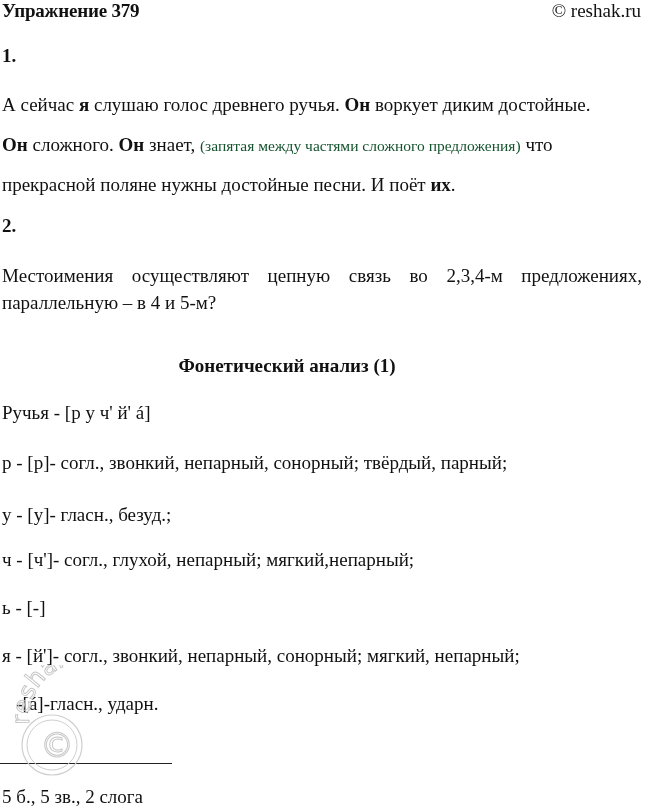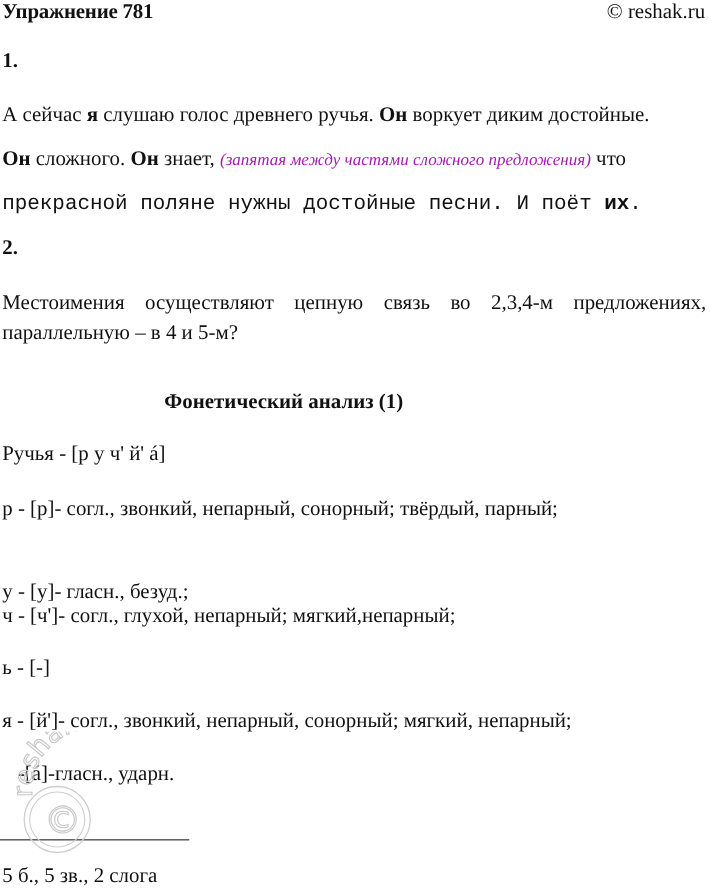--- a/index.html
+++ b/index.html
@@ -41,37 +41,37 @@
       left: 2px;
       white-space: nowrap;
       line-height: 22px;
     }
     .num {
       font-weight: bold;
       font-size: 19px;
     }
     b { font-weight: bold; }
     .note {
-      color: #a21caf;
-      font-style: italic;
+      color: #14532d;
       font-size: 15.5px;
     }
     .justify {
       width: 640px;
       white-space: normal;
       text-align: justify;
       text-align-last: justify;
     }
     .center-heading {
       position: absolute;
       left: 0;
       width: 516px;
       text-align: center;
       font-weight: bold;
       line-height: 22px;
+      padding-left: 29px;
     }
     .divider {
       position: absolute;
       left: 0px;
       top: 763px;
       width: 172px;
       height: 0;
       border-top: 1px solid #222;
     }
     .watermark {
@@ -80,49 +80,49 @@
       top: 665px;
       width: 160px;
       height: 120px;
       pointer-events: none;
     }
   </style>
 </head>
 <body>
 
 <div class="header">
-  <div class="title">Упражнение 781</div>
+  <div class="title">Упражнение 379</div>
   <div class="copyright">© reshak.ru</div>
 </div>
 
 <div class="abs num" style="top:45px;">1.</div>
 
 <div class="abs" style="top:94px;">
   <span>А сейчас </span><b>я</b><span> слушаю голос древнего ручья. </span><b>Он</b><span> воркует диким достойные.</span>
 </div>
 
 <div class="abs" style="top:134px;">
   <b>Он</b><span> сложного. </span><b>Он</b><span> знает, </span><span class="note">(запятая между частями сложного предложения)</span><span> что</span>
 </div>
 
-<div class="abs" style="top:174px;font-family:Liberation Mono, monospace;">
+<div class="abs" style="top:174px;">
   <span>прекрасной поляне нужны достойные песни. И поёт </span><b>их</b><span>.</span>
 </div>
 
 <div class="abs num" style="top:215px;">2.</div>
 
 <div class="abs justify" style="top:265px;">Местоимения осуществляют цепную связь во 2,3,4-м предложениях,</div>
 <div class="abs" style="top:292px;">параллельную – в 4 и 5-м?</div>
 
 <div class="center-heading" style="top:355px;">Фонетический анализ (1)</div>
 
 <div class="abs" style="top:402px;">Ручья - [р у ч' й' á]</div>
 
 <div class="abs" style="top:452px;">р - [р]- согл., звонкий, непарный, сонорный; твёрдый, парный;</div>
-<div class="abs" style="top:528px;">у - [у]- гласн., безуд.;</div>
+<div class="abs" style="top:504px;">у - [у]- гласн., безуд.;</div>
 <div class="abs" style="top:549px;">ч - [ч']- согл., глухой, непарный; мягкий,непарный;</div>
 <div class="abs" style="top:597px;">ь - [-]</div>
 <div class="abs" style="top:645px;font-family:Liberation Serif, serif;">я - [й']- согл., звонкий, непарный, сонорный; мягкий, непарный;</div>
 <div class="abs" style="top:693px; white-space:pre;">   -[á]-гласн., ударн.</div>
 
 <div class="divider"></div>
 
 <div class="abs" style="top:786px;">5 б., 5 зв., 2 слога</div>
 
 <svg class="watermark" viewBox="0 0 160 120" xmlns="http://www.w3.org/2000/svg">

